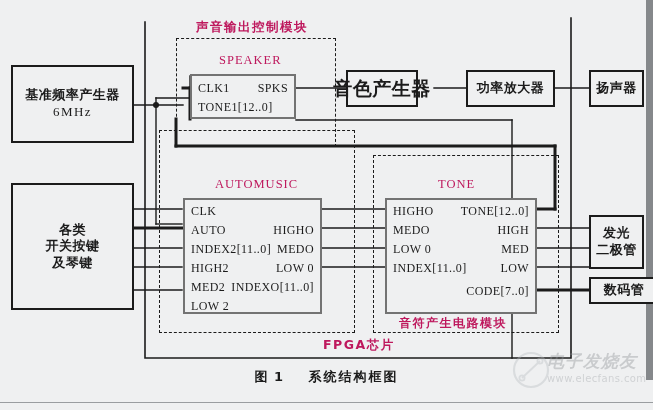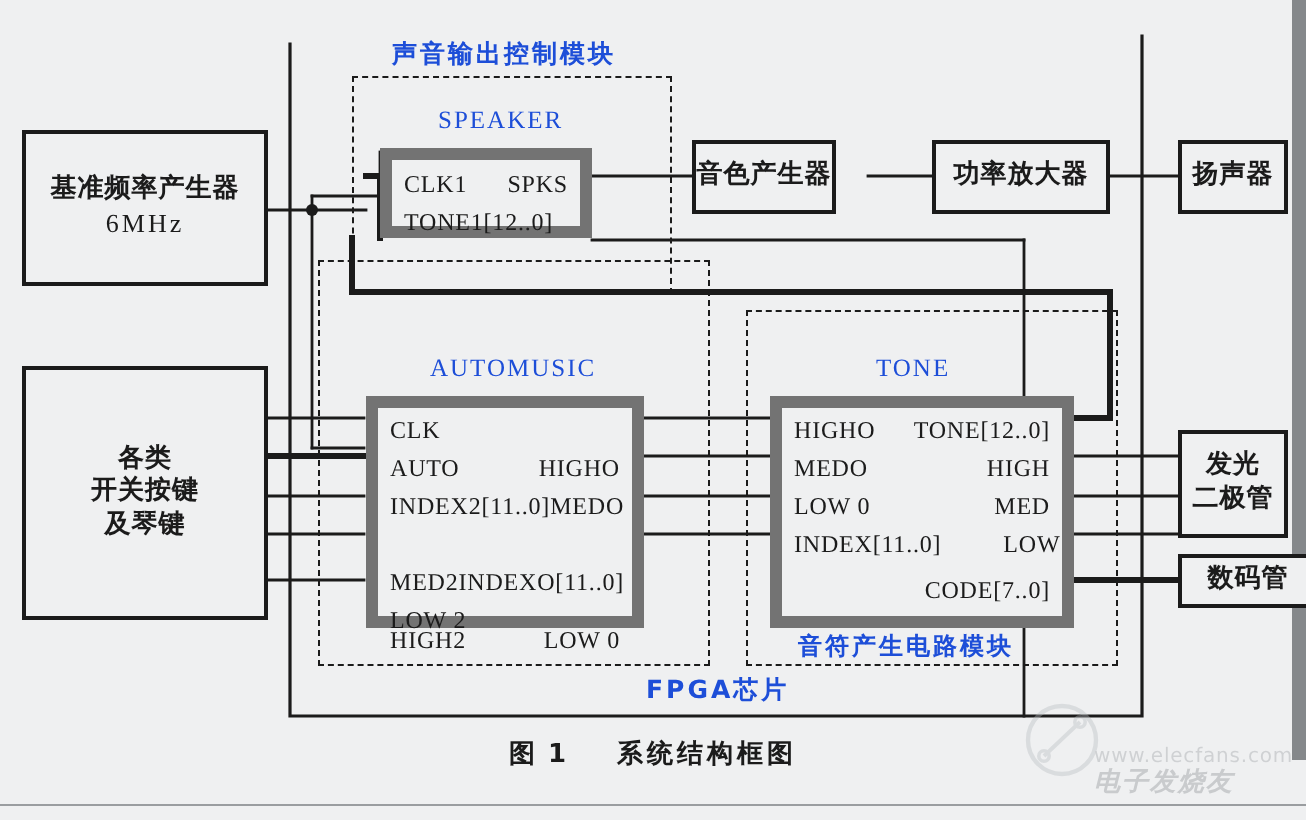--- a/index.html
+++ b/index.html
@@ -51,21 +51,21 @@
   }
   .box .ln { line-height: 1.28; white-space: nowrap; }
 
   .cn { font-family: "DejaVu Sans", "Liberation Sans", sans-serif; font-weight: 700; }
 
   
   .portbox {
     position: absolute;
     box-sizing: border-box;
     background: #eff0f1;
-    border: 6px solid #737373;
+    border: 2px solid #737373;
     z-index: 3;
     font-family: "Liberation Serif", "DejaVu Serif", serif;
     color: #1b1b1b;
   }
   .portrow {
     position: absolute;
     left: 0; right: 0;
     display: flex;
     justify-content: space-between;
     align-items: center;
@@ -83,21 +83,21 @@
     box-sizing: border-box;
     border: 1px dashed #1b1b1b;
     background: transparent;
     z-index: 1;
   }
 
   
   .lbl {
     position: absolute;
     white-space: nowrap;
-    color: #1d4ed8;
+    color: #be185d;
     z-index: 4;
     letter-spacing: 1px;
   }
   .lbl.cn { letter-spacing: 1.5px; }
 
   #wires { position: absolute; top: 0; left: 0; z-index: 2; }
 
   #caption {
     position: absolute;
     left: 0; right: 0;
@@ -118,26 +118,25 @@
     height: 58px;
     z-index: 6;
     opacity: .38;
     pointer-events: none;
   }
   #watermark .wm-text {
     position: absolute;
     left: 32px; top: 4px;
     font-family: "DejaVu Sans", "Liberation Sans", sans-serif;
     font-weight: 700;
-    font-size: 13px;
+    font-size: 17px;
     color: #8d9195;
     letter-spacing: 1px;
     font-style: italic;
     white-space: nowrap;
-    margin-top: 32px;
   }
   #watermark .wm-url {
     position: absolute;
     left: 32px; top: 27px;
     font-family: "DejaVu Sans", "Liberation Sans", sans-serif;
     font-size: 10px;
     color: #9da1a5;
     letter-spacing: .4px;
     white-space: nowrap;
   }
@@ -239,21 +238,21 @@
       <span class="pin-r"></span>
     </div>
     <div class="portrow" style="top:21px; height:18px; font-size:12px;">
       <span class="pin-l">AUTO</span>
       <span class="pin-r">HIGHO</span>
     </div>
     <div class="portrow" style="top:40px; height:18px; font-size:12px;">
       <span class="pin-l">INDEX2[11..0]</span>
       <span class="pin-r">MEDO</span>
     </div>
-    <div class="portrow" style="top:59px; height:18px; font-size:12px;margin-top:48px;">
+    <div class="portrow" style="top:59px; height:18px; font-size:12px;">
       <span class="pin-l">HIGH2</span>
       <span class="pin-r">LOW 0</span>
     </div>
     <div class="portrow" style="top:78px; height:18px; font-size:12px;">
       <span class="pin-l">MED2</span>
       <span class="pin-r">INDEXO[11..0]</span>
     </div>
     <div class="portrow" style="top:97px; height:18px; font-size:12px;">
       <span class="pin-l">LOW 2</span>
       <span class="pin-r"></span>
@@ -276,21 +275,21 @@
     <div class="portrow" style="top:59px; height:18px; font-size:12px;gap:31px;">
       <span class="pin-l">INDEX[11..0]</span>
       <span class="pin-r">LOW</span>
     </div>
     <div class="portrow" style="top:82px; height:18px; font-size:12px;">
       <span class="pin-l"></span>
       <span class="pin-r">CODE[7..0]</span>
     </div>
   </div>
 
-  <div class="box" style="left:346px; top:70px; width:72px; height:37px; font-size:13px;">
+  <div class="box" style="left:346px; top:70px; width:72px; height:37px; font-size:19px;">
     <span class="ln cn">音色产生器</span>
   </div>
 
   <div class="box" style="left:466px; top:70px; width:89px; height:37px; font-size:13px;">
     <span class="ln cn">功率放大器</span>
   </div>
 
   <div class="box" style="left:589px; top:70px; width:55px; height:37px; font-size:13px;">
     <span class="ln cn">扬声器</span>
   </div>

